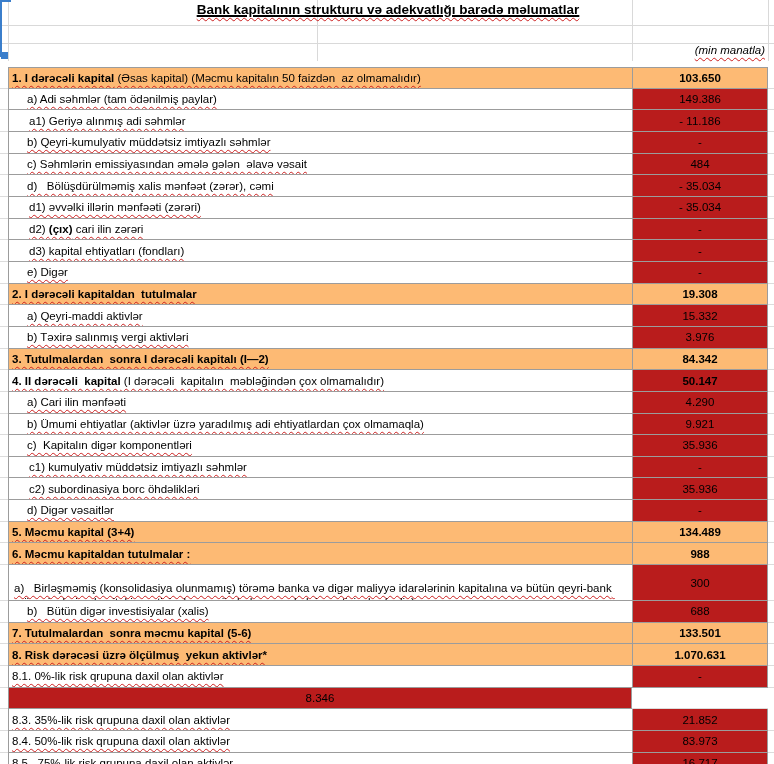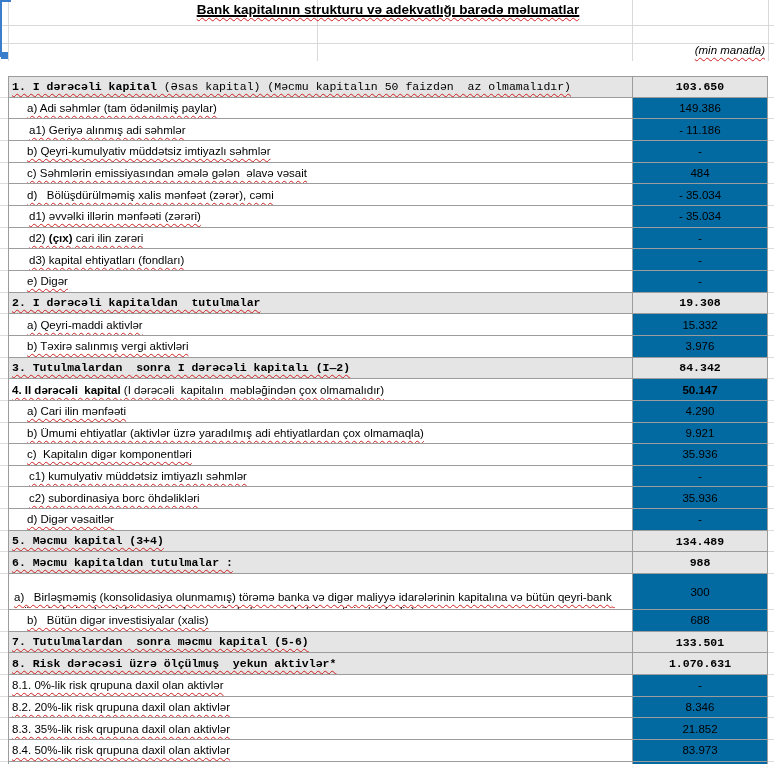--- a/index.html
+++ b/index.html
@@ -1,21 +1,21 @@
 <!DOCTYPE html>
 <html><head>
 <meta charset="utf-8">
 <style>
   html,body{margin:0;padding:0;background:#fff;}
   .sheet{
     position:relative;width:774px;height:764px;overflow:hidden;background:#fff;
     font-family:"Liberation Sans",sans-serif;font-size:11.5px;color:#000;
   }
   
-  .header{position:relative;height:76px;}
+  .header{position:relative;height:67px;}
   .gl{position:absolute;background:#d9d9d9;}
   .gl.v{width:1px;top:0;height:61px;}
   .gl.h{height:1px;left:0;width:774px;}
   .title-row{position:absolute;left:8px;top:2px;width:760px;text-align:center;}
   .title-u{font-weight:bold;font-size:13.5px;text-decoration:underline;text-decoration-thickness:1.5px;}
   .sp{text-decoration-line:underline;text-decoration-style:wavy;text-decoration-color:#cc2020;text-decoration-thickness:1px;text-underline-offset:2.5px;}
   .unit{position:absolute;left:632px;top:44px;width:133px;height:17px;text-align:right;font-style:italic;}
   
   .cursor{position:absolute;left:0;top:0;width:9px;height:55px;border-left:2px solid #3a7ecb;border-top:2px solid #3a7ecb;}
   .handle{position:absolute;left:1px;top:52px;width:7px;height:7px;background:#3a7ecb;}
@@ -24,24 +24,24 @@
   .trow{display:grid;grid-template-columns:8px 624px 136px 6px;height:21.66px;}
   .trow.tall{height:36px;}
   .cell{box-sizing:border-box;}
   .gut-l,.gut-r{border-bottom:1px solid #dcdcdc;background:#fff;}
   .lbl{
     border-left:1px solid #9c9c9c;border-bottom:1px solid #9c9c9c;
     display:flex;align-items:center;background:#fff;overflow:hidden;
   }
   .val{
     border-left:1px solid #9c9c9c;border-right:1px solid #9c9c9c;border-bottom:1px solid #9c9c9c;
-    display:flex;align-items:center;justify-content:center;background:#0369a1;
+    display:flex;align-items:center;justify-content:center;background:#b91c1c;
   }
   .trow.first .lbl,.trow.first .val{border-top:1px solid #9c9c9c;}
-  .trow.hl .lbl,.trow.hl .val{background:#e5e5e5;font-family:Liberation Mono, monospace;}
+  .trow.hl .lbl,.trow.hl .val{background:#fdba74;}
   .lbl .txt{white-space:pre-wrap;line-height:14px;}
   .lbl.ind0{padding-left:3px;}
   .lbl.ind1{padding-left:18px;}
   .lbl.ind2{padding-left:20px;}
   .lbl.hang .txt{padding-left:2px;text-indent:0;margin-top:24px;}
   .b{font-weight:bold;}
   .val.vb{font-weight:bold;}
 </style>
 </head>
 <body>
@@ -344,23 +344,20 @@
         <div class="cell lbl ind0">
           <span class="txt"><span class="sp">8.1. 0%-lik risk qrupuna daxil olan aktivlər</span></span>
         </div>
         <div class="cell val">
           <span>-</span>
         </div>
         <div class="cell gut-r"></div>
       </div>
       <div class="trow">
         <div class="cell gut-l"></div>
-        <div class="cell lbl ind0">
-          <span class="txt"><span class="sp">8.2. 20%-lik risk qrupuna daxil olan aktivlər</span></span>
-        </div>
         <div class="cell val">
           <span>8.346</span>
         </div>
         <div class="cell gut-r"></div>
       </div>
       <div class="trow">
         <div class="cell gut-l"></div>
         <div class="cell lbl ind0">
           <span class="txt"><span class="sp">8.3. 35%-lik risk qrupuna daxil olan aktivlər</span></span>
         </div>

